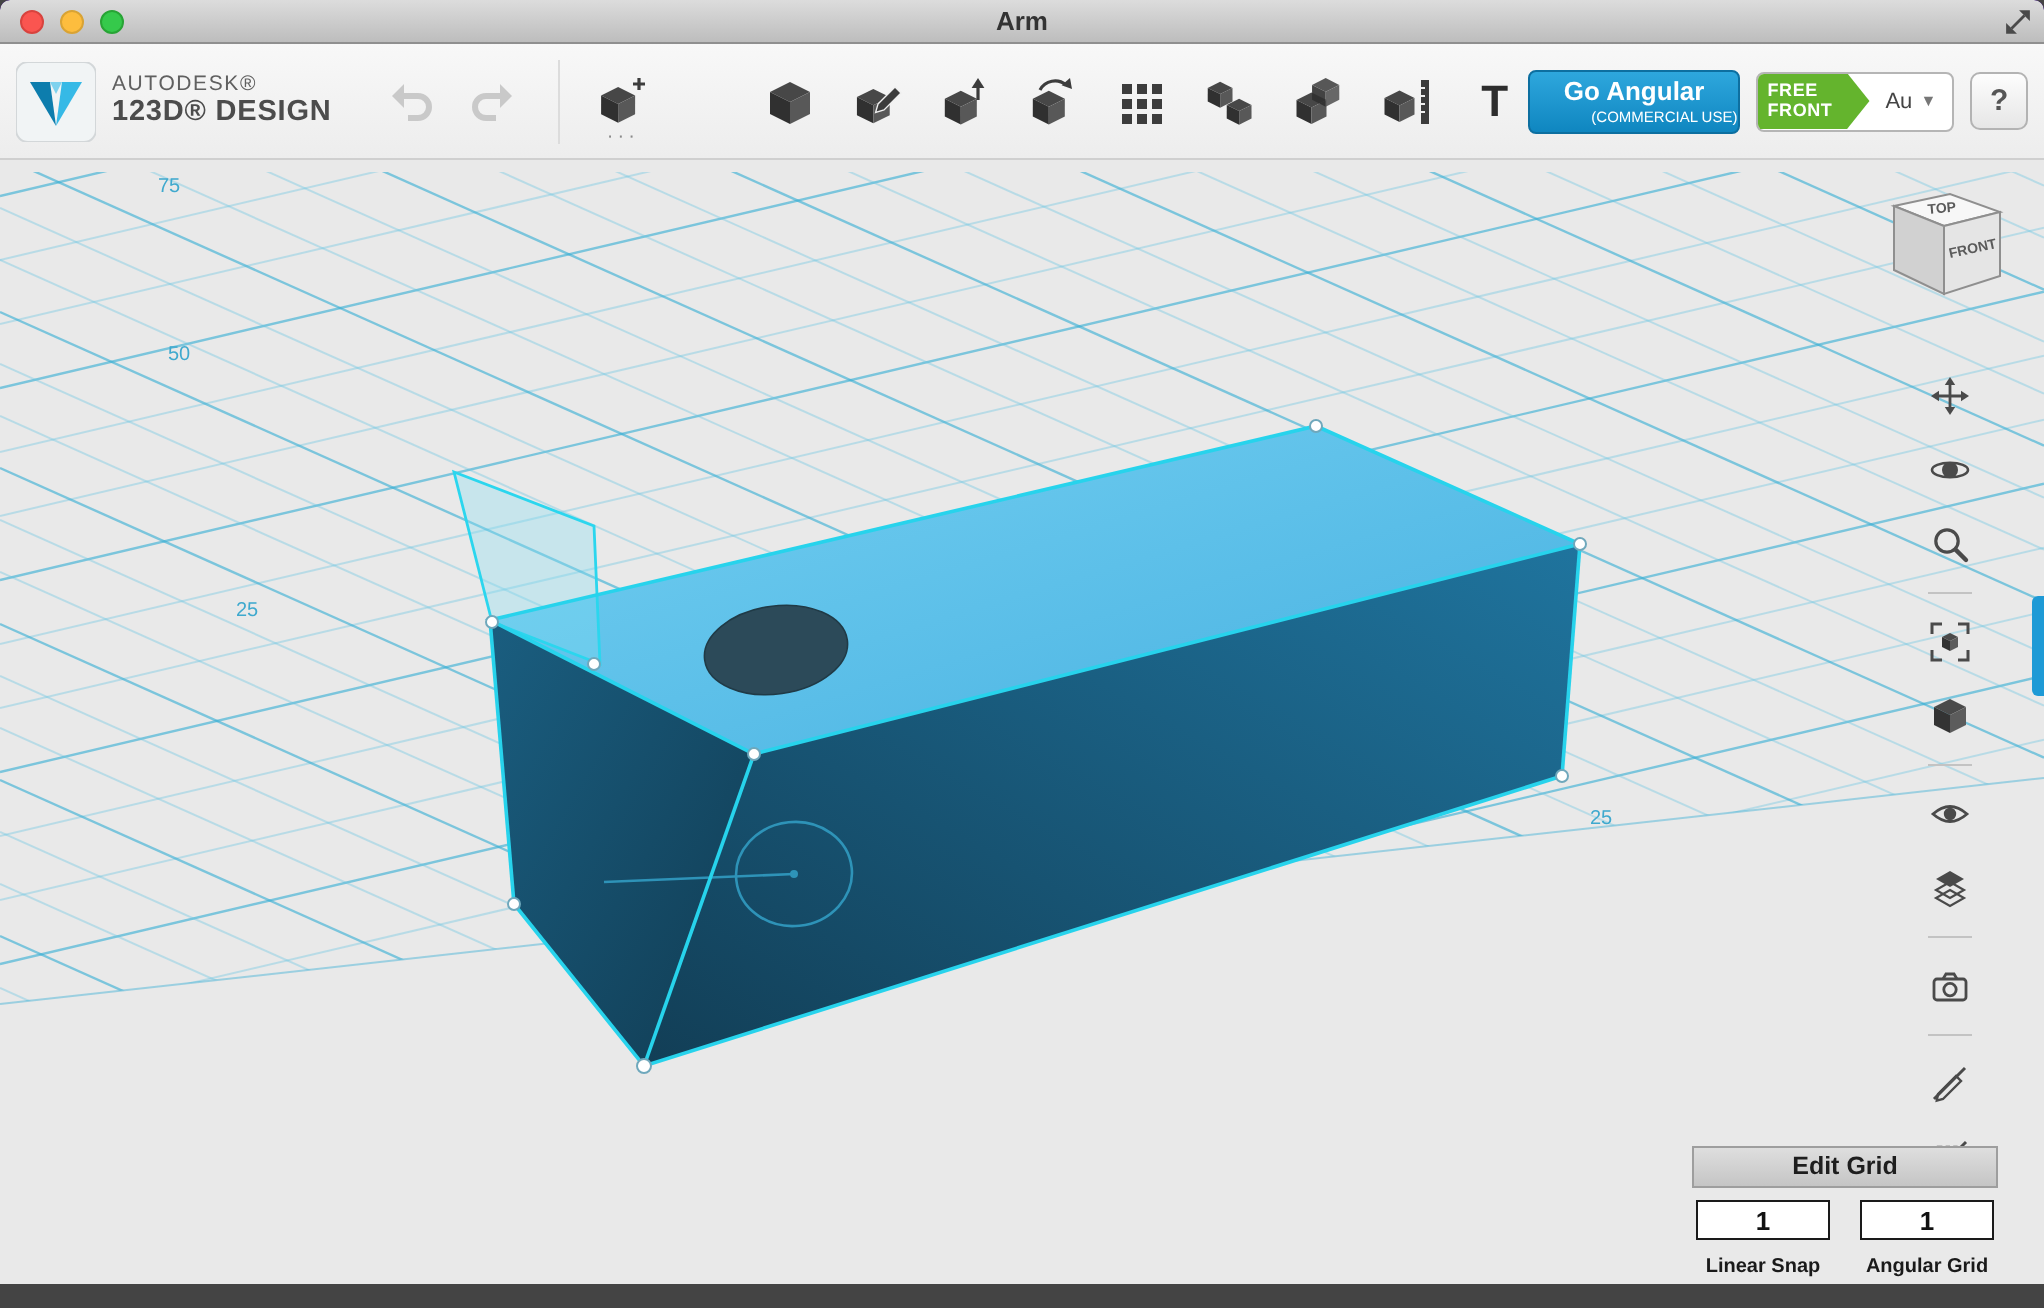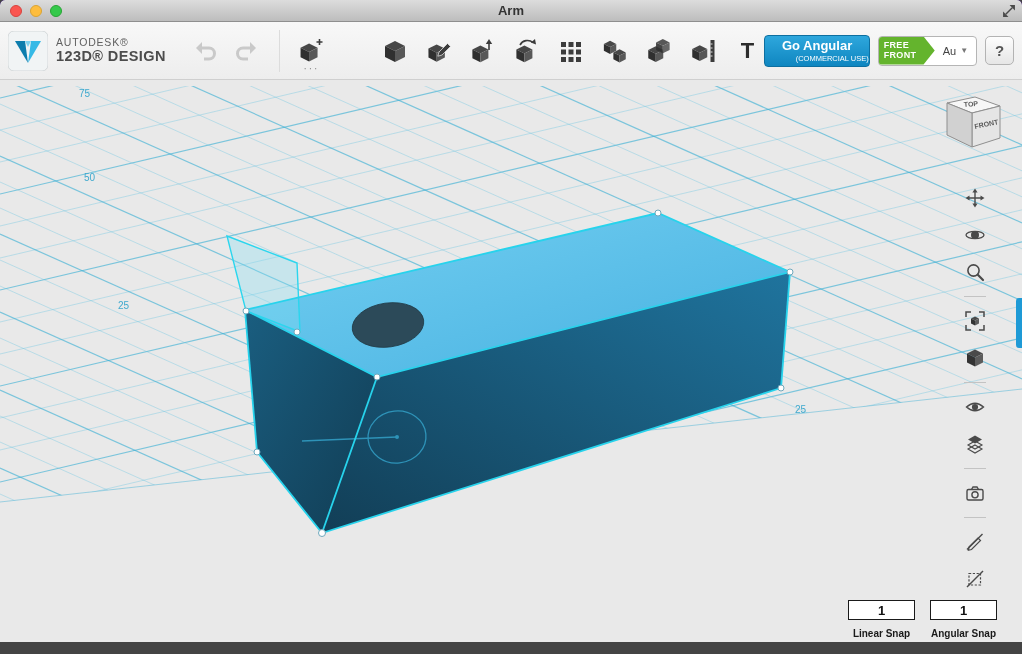--- a/index.html
+++ b/index.html
@@ -430,18 +430,19 @@
       <button class="stool">
         <svg width="20" height="20" viewBox="0 0 20 20">
           <rect x="4" y="4.5" width="11.5" height="11.5" fill="none" stroke="#4a4a4a" stroke-width="1.2" stroke-dasharray="2.2,1.6"></rect>
           <line x1="2" y1="18" x2="18" y2="2" stroke="#4a4a4a" stroke-width="1.5"></line>
         </svg>
       </button>
     </div>
 
     <div class="blue-strip"></div>
 
+    <button class="editgrid-btn">Edit Grid</button>
     <input class="snap-input linear" value="1" style="">
     <input class="snap-input angular" value="1" style="">
     <div class="snap-label linear">Linear Snap</div>
-    <div class="snap-label angular">Angular Snap</div>
+    <div class="snap-label angular">Angular Grid</div>
   </div>
 </div>
 
 </body></html>

